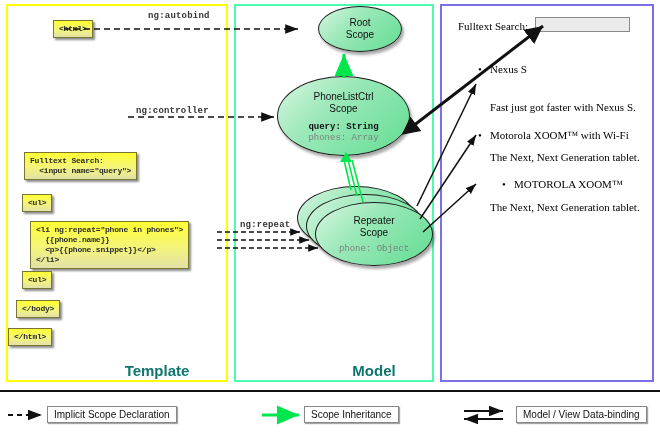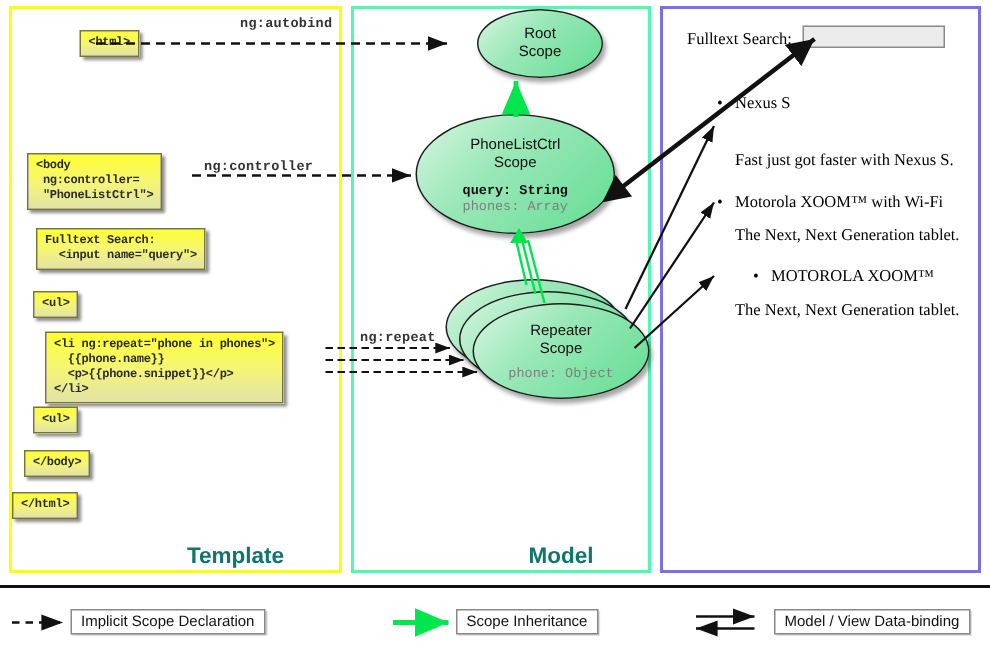--- a/index.html
+++ b/index.html
@@ -104,41 +104,38 @@
 <body>
 
 <div id="root">
 
   <div class="panel panel-template"></div>
   <div class="panel panel-model"></div>
   <div class="panel panel-view"></div>
 
   <div class="codebox" style="left:14px;top:20px;margin-left:39px;">&lt;html&gt;</div>
 
-  <div class="codebox" style="left:18px;top:102px;">&lt;body
- ng:controller=
- "PhoneListCtrl"&gt;</div>
 
   <div class="codebox" style="left:24px;top:152px;">Fulltext Search:
   &lt;input name="query"&gt;</div>
 
   <div class="codebox" style="left:22px;top:194px;">&lt;ul&gt;</div>
 
   <div class="codebox" style="left:30px;top:221px;">&lt;li ng:repeat="phone in phones"&gt;
   {{phone.name}}
   &lt;p&gt;{{phone.snippet}}&lt;/p&gt;
 &lt;/li&gt;</div>
 
   <div class="codebox" style="left:22px;top:271px;">&lt;ul&gt;</div>
 
   <div class="codebox" style="left:16px;top:300px;">&lt;/body&gt;</div>
 
   <div class="codebox" style="left:8px;top:328px;">&lt;/html&gt;</div>
 
-  <div class="edge-label" style="left:160px;top:11px;">ng:autobind</div>
+  <div class="edge-label" style="left:148px;top:11px;">ng:autobind</div>
   <div class="edge-label" style="left:136px;top:106px;">ng:controller</div>
   <div class="edge-label" style="left:240px;top:220px;">ng:repeat</div>
 
   <div class="scope" style="left:318px;top:6px;width:84px;height:46px;">
     <div class="scope-title" style="top:10px;">Root</div>
     <div class="scope-title" style="top:22px;">Scope</div>
   </div>
 
   <div class="scope" style="left:277px;top:76px;width:133px;height:80px;">
     <div class="scope-title" style="top:14px;">PhoneListCtrl</div>

